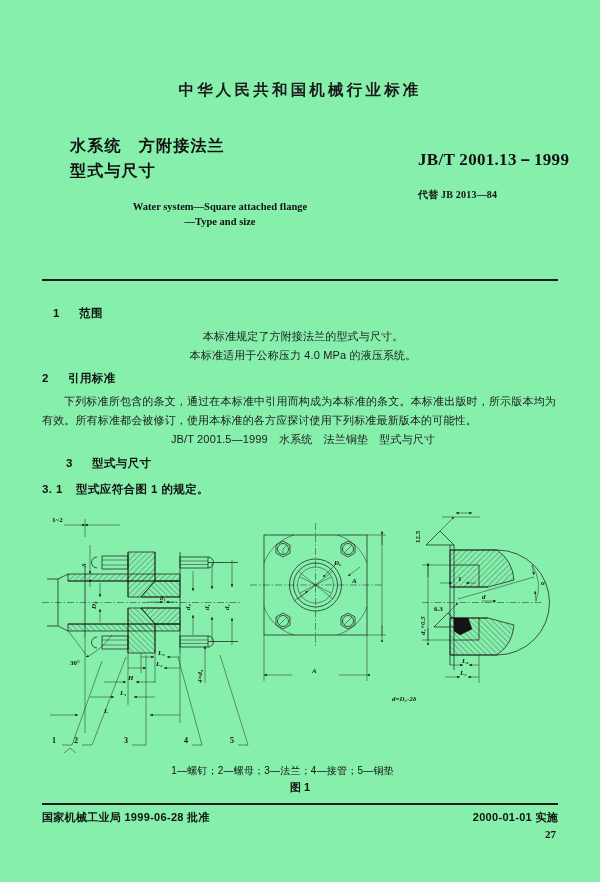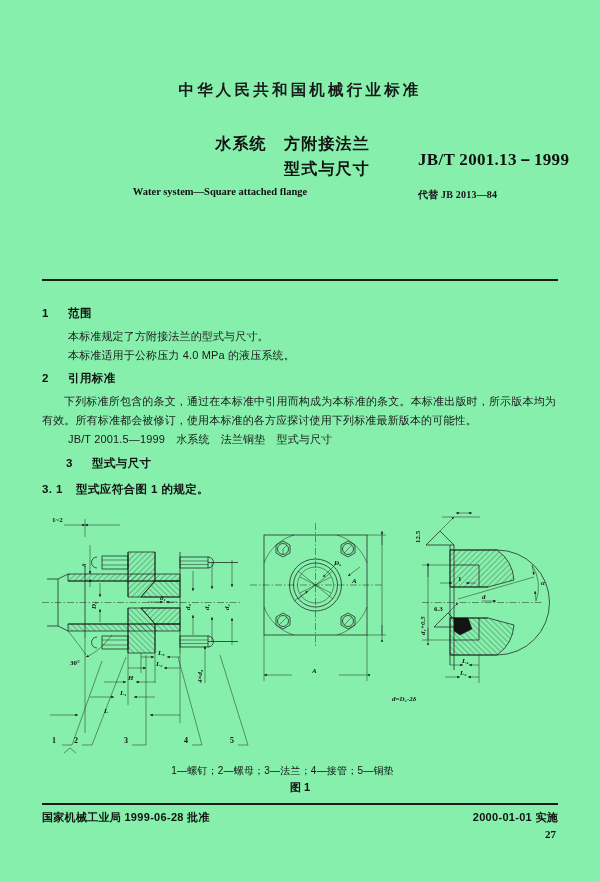--- a/index.html
+++ b/index.html
@@ -28,22 +28,22 @@
     font-weight: bold;
     font-size: 15.5px;
     letter-spacing: 3.2px;
     color: #1a1a1a;
   }
   .title-main {
     position: absolute;
     top: 133px;
     left: 70px;
     width: 300px;
-    text-align: right;
-    font-family: Liberation Mono, monospace;
+    text-align: left;
+    font-family: Liberation Sans, sans-serif;
     font-weight: bold;
     font-size: 16px;
     letter-spacing: 1.2px;
     line-height: 25px;
     color: #111;
   }
   .title-main .ln2 { display:block; }
   .std-no {
     position: absolute;
     top: 148px;
@@ -59,21 +59,21 @@
     top: 188px;
     left: 418px;
     font-family: "Liberation Serif", serif;
     font-weight: bold;
     font-size: 10px;
     letter-spacing: 0.2px;
     white-space: nowrap;
   }
   .title-en {
     position: absolute;
-    top: 184px;
+    top: 199px;
     left: 70px;
     width: 300px;
     text-align: center;
     font-family: "Liberation Serif", serif;
     font-weight: bold;
     font-size: 10.5px;
     line-height: 15px;
   }
   .title-pn {
     position: absolute;
@@ -105,20 +105,21 @@
     letter-spacing: 0.4px;
   }
   .sec-num { display:inline-block; width: 26px; }
   .para {
     position: absolute;
     font-family: "Liberation Sans", sans-serif;
     font-size: 11px;
     line-height: 19px;
     letter-spacing: 0.15px;
     color: #1a1a1a;
+    text-align: center;
   }
   .para-indent { text-indent: 22px; }
 
   
   #drawing {
     position: absolute;
     top: 505px;
     left: 42px;
     width: 516px;
     height: 250px;
@@ -209,26 +210,27 @@
   <div class="title-main">
     <span>水系统　方附接法兰</span>
     <span class="ln2">型式与尺寸</span>
   </div>
 
   <div class="std-no">JB/T  2001.13－1999</div>
   <div class="std-replace">代替 JB 2013—84</div>
 
   <div class="title-en">
     <div>Water system—Square attached flange</div>
+    <div>—Type and size</div>
   </div>
 
 
   <div class="rule-top"></div>
 
-  <div class="sec-head" style="top:306px; left:42px;">
+  <div class="sec-head" style="top:306px; left:53px;">
     <span class="sec-num">1</span><span>范围</span>
   </div>
   <div class="para" style="top:327px; left:68px; width:470px;">本标准规定了方附接法兰的型式与尺寸。</div>
   <div class="para" style="top:346px; left:68px; width:470px;">本标准适用于公称压力 4.0 MPa 的液压系统。</div>
 
   <div class="sec-head" style="top:371px; left:42px;">
     <span class="sec-num">2</span><span>引用标准</span>
   </div>
   <div class="para para-indent" style="top:392px; left:42px; width:514px; text-align:justify;">下列标准所包含的条文，通过在本标准中引用而构成为本标准的条文。本标准出版时，所示版本均为有效。所有标准都会被修订，使用本标准的各方应探讨使用下列标准最新版本的可能性。</div>
   <div class="para" style="top:430px; left:68px; width:470px;">JB/T  2001.5—1999　水系统　法兰铜垫　型式与尺寸</div>

